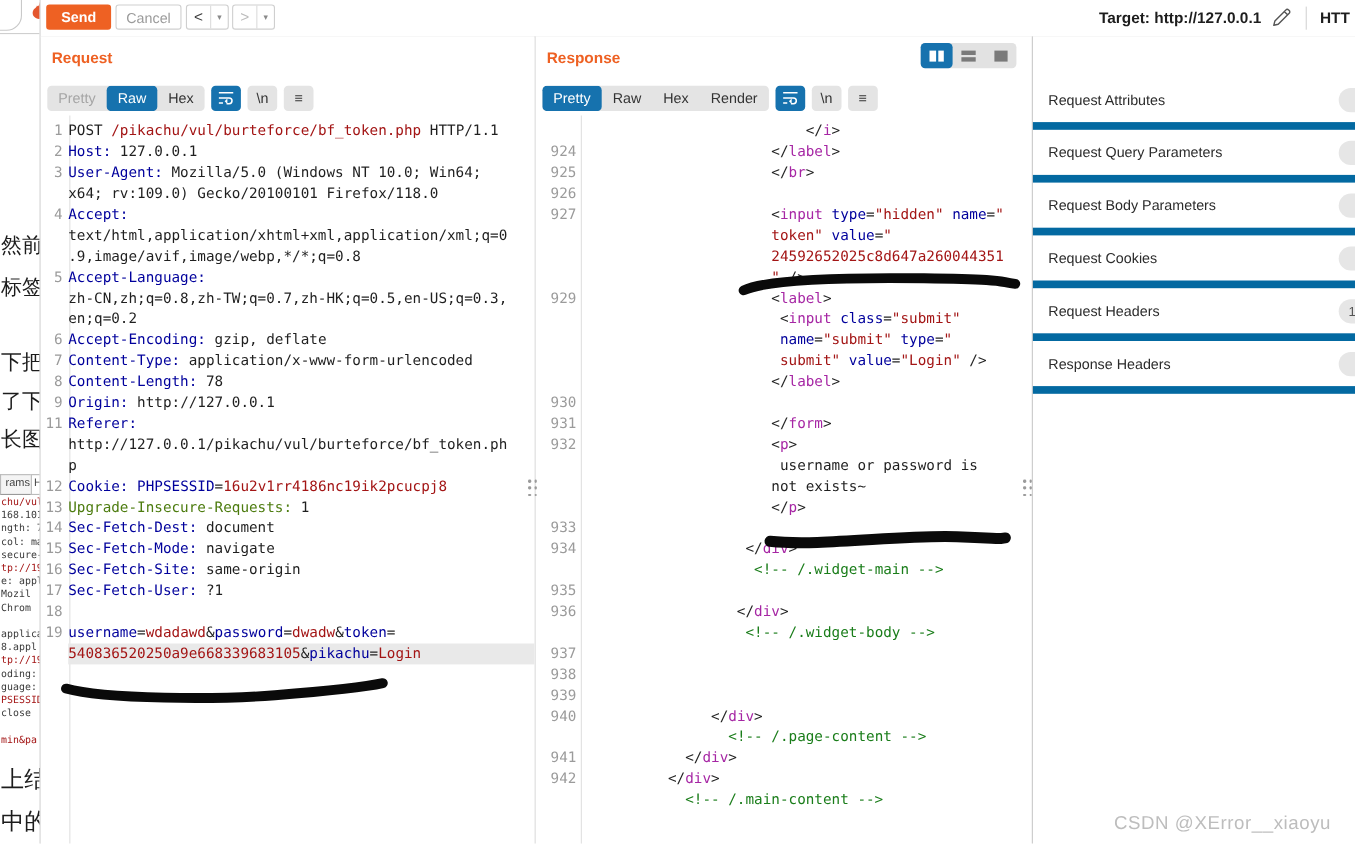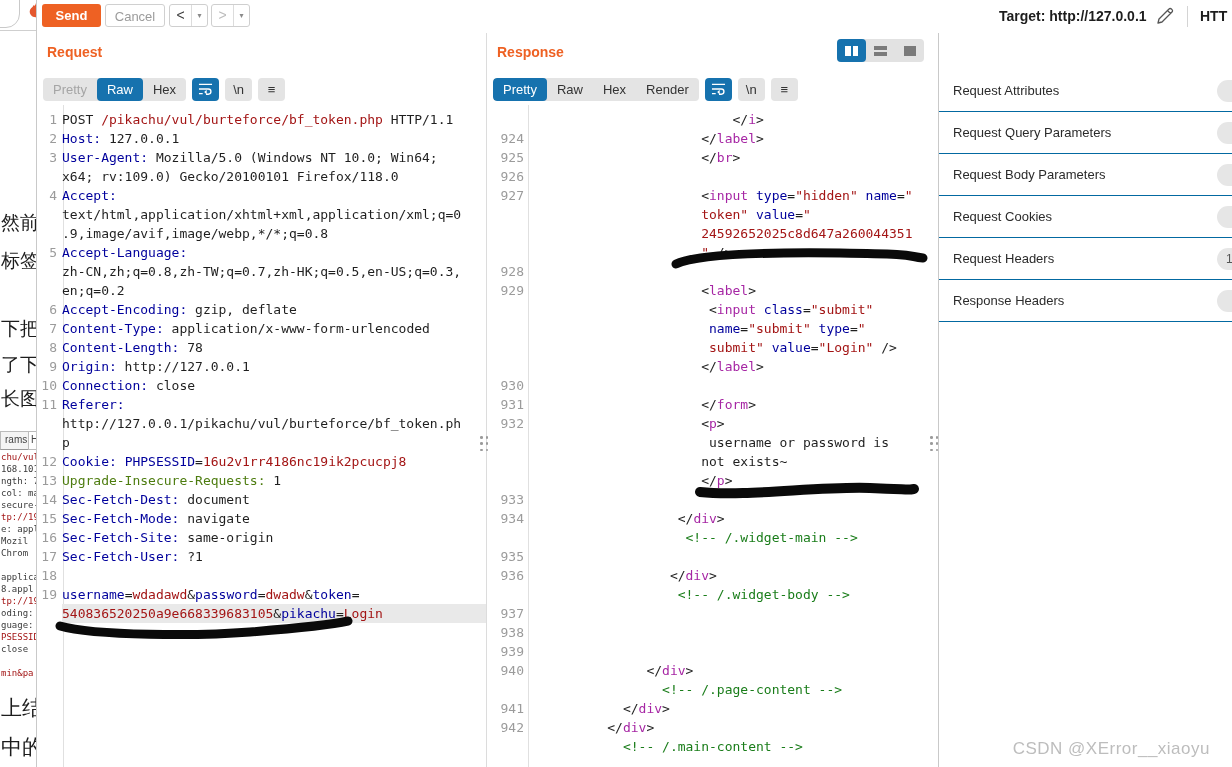--- a/index.html
+++ b/index.html
@@ -73,21 +73,21 @@
   #inspector-title{position:absolute;left:14px;top:9px;font-size:15px;font-weight:bold;color:#1d1d1d;}
   #insp-toggle{position:absolute;left:190px;top:6px;display:flex;background:#e2e2e2;border-radius:4px;}
   .insbtn{width:31px;height:24px;display:flex;align-items:center;justify-content:center;border-radius:4px;}
   .icon-panel-left{width:13px;height:11px;background:#6d6d6d;position:relative;}
   .icon-panel-left div{position:absolute;left:2px;top:2px;bottom:2px;width:3px;background:#e2e2e2;}
   .icon-panel-right{width:13px;height:11px;border:1.5px solid #fff;box-sizing:border-box;position:relative;}
   .icon-panel-right div{position:absolute;right:1px;top:1px;bottom:1px;width:4px;background:#fff;}
   #collapse-ctl{position:absolute;left:277px;top:8px;width:16px;display:flex;flex-direction:column;align-items:center;}
   #collapse-ctl .bar{width:14px;border-top:2px solid #666;}
   #collapse-ctl .tri{font-size:7px;line-height:5px;color:#555;}
-  .insp-row{position:relative;height:41px;border-bottom:1px solid #0369a1;}
+  .insp-row{position:relative;height:41px;border-bottom:7px solid #0369a1;}
   .insp-row .lbl{position:absolute;left:14px;top:13px;font-size:13px;color:#2b2b2b;}
   .insp-row .badge{position:absolute;right:-14px;top:10px;min-width:30px;height:22px;background:#e6e6e6;
                    border-radius:11px;font-size:12px;color:#555;line-height:22px;padding-left:9px;box-sizing:border-box;}
   
   .dots6{position:absolute;width:9px;height:17px;display:grid;grid-template-columns:1fr 1fr;
          grid-template-rows:1fr 1fr 1fr;gap:2px;z-index:30;}
   .dots6 i{width:2.6px;height:2.6px;border-radius:50%;background:#9b9b9b;}
   
   #strokes{left:0;top:0;width:1232px;height:767px;z-index:50;pointer-events:none;}
   #watermark{right:22px;bottom:8px;font-size:17px;color:#bdbdbd;z-index:40;letter-spacing:.5px;}
@@ -232,24 +232,20 @@
         </div>
         <div class="cl">
           <span class="g">8</span>
           <span class="t"><span style="color: rgb(0, 0, 156);">Content-Length:</span><span style="color: rgb(31, 31, 31);"> 78</span></span>
         </div>
         <div class="cl">
           <span class="g">9</span>
           <span class="t"><span style="color: rgb(0, 0, 156);">Origin:</span><span style="color: rgb(31, 31, 31);"> http://127.0.0.1</span></span>
         </div>
         <div class="cl">
-          <span class="g">10</span>
-          <span class="t"><span style="color: rgb(0, 0, 156);">Connection:</span><span style="color: rgb(31, 31, 31);"> close</span></span>
-        </div>
-        <div class="cl">
           <span class="g">11</span>
           <span class="t"><span style="color: rgb(0, 0, 156);">Referer:</span></span>
         </div>
         <div class="cl">
           <span class="g"></span>
           <span class="t"><span style="color: rgb(31, 31, 31);">http://127.0.0.1/pikachu/vul/burteforce/bf_token.ph</span></span>
         </div>
         <div class="cl">
           <span class="g"></span>
           <span class="t"><span style="color: rgb(31, 31, 31);">p</span></span>
@@ -356,24 +352,20 @@
         </div>
         <div class="cl">
           <span class="g"></span>
           <span class="t"><span style="color: rgb(31, 31, 31);">                      </span><span style="color: rgb(163, 21, 21);">24592652025c8d647a260044351</span></span>
         </div>
         <div class="cl">
           <span class="g"></span>
           <span class="t"><span style="color: rgb(31, 31, 31);">                      </span><span style="color: rgb(163, 21, 21);">"</span><span style="color: rgb(31, 31, 31);"> /&gt;</span></span>
         </div>
         <div class="cl">
-          <span class="g">928</span>
-          <span class="t"></span>
-        </div>
-        <div class="cl">
           <span class="g">929</span>
           <span class="t"><span style="color: rgb(31, 31, 31);">                      &lt;</span><span style="color: rgb(166, 38, 164);">label</span><span style="color: rgb(31, 31, 31);">&gt;</span></span>
         </div>
         <div class="cl">
           <span class="g"></span>
           <span class="t"><span style="color: rgb(31, 31, 31);">                       &lt;</span><span style="color: rgb(166, 38, 164);">input</span><span style="color: rgb(31, 31, 31);"> </span><span style="color: rgb(0, 0, 156);">class</span><span style="color: rgb(31, 31, 31);">=</span><span style="color: rgb(163, 21, 21);">"submit"</span></span>
         </div>
         <div class="cl">
           <span class="g"></span>
           <span class="t"><span style="color: rgb(31, 31, 31);">                       </span><span style="color: rgb(0, 0, 156);">name</span><span style="color: rgb(31, 31, 31);">=</span><span style="color: rgb(163, 21, 21);">"submit"</span><span style="color: rgb(31, 31, 31);"> </span><span style="color: rgb(0, 0, 156);">type</span><span style="color: rgb(31, 31, 31);">=</span><span style="color: rgb(163, 21, 21);">"</span></span>

